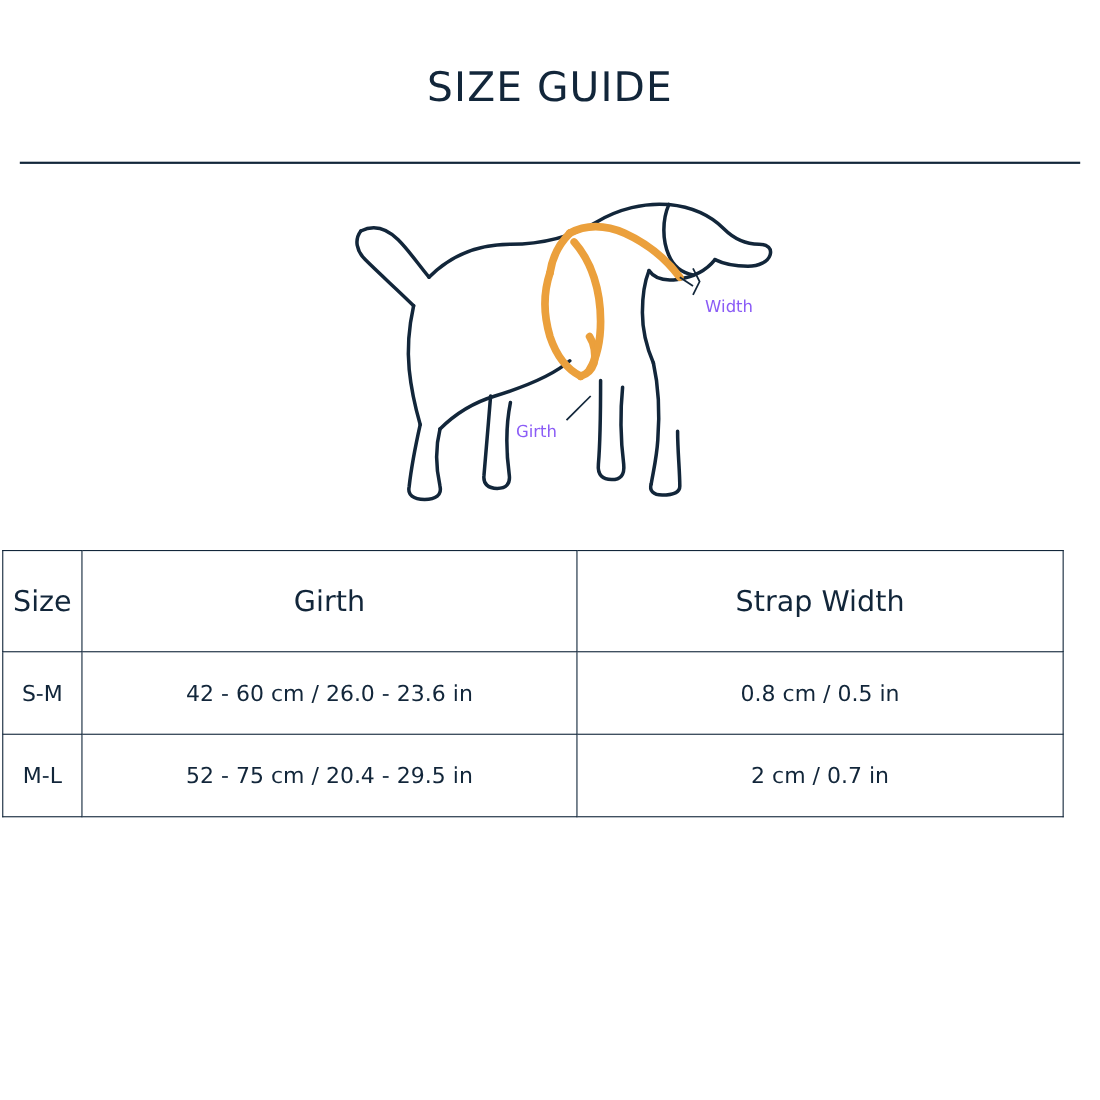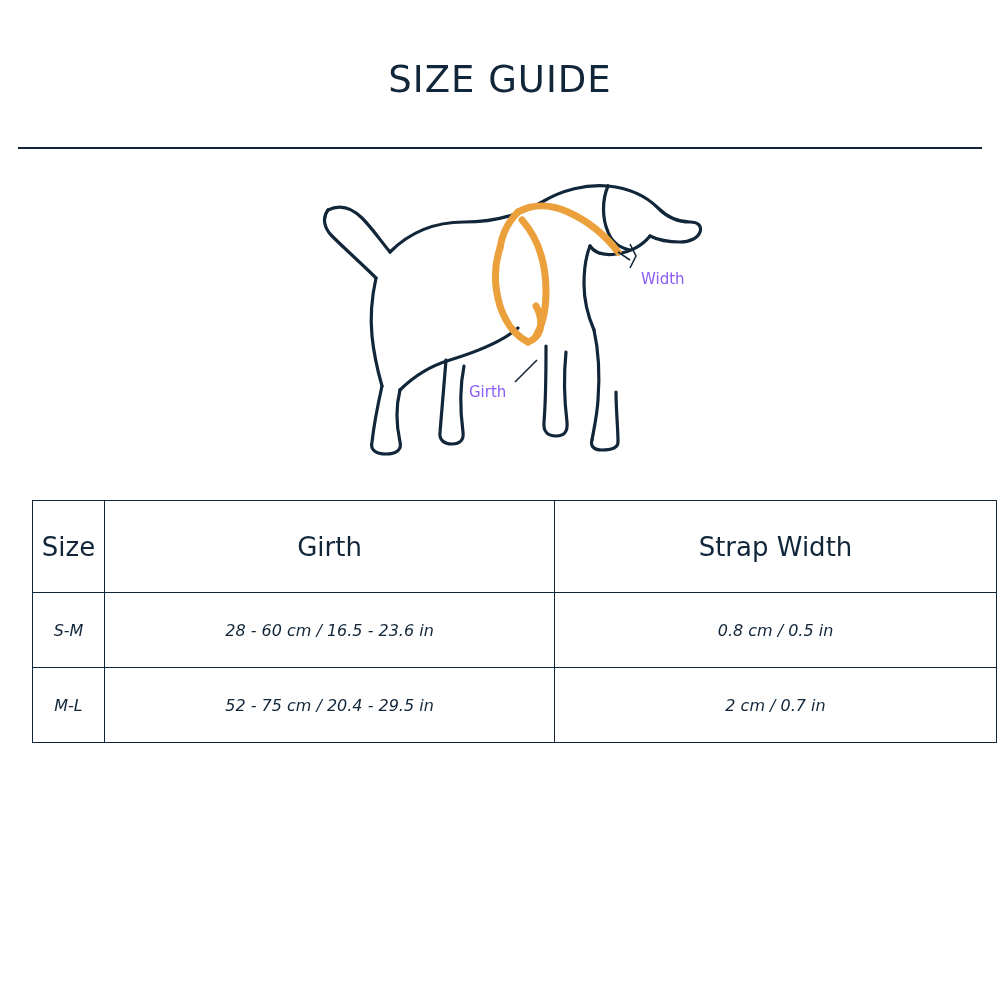--- a/index.html
+++ b/index.html
@@ -60,41 +60,40 @@
     left: 641px;
     top: 270px;
   }
   .label-girth {
     left: 469px;
     top: 383px;
   }
   
   .table {
     position: absolute;
-    left: 32px;
+    left: 2px;
     top: 500px;
     width: 964px;
     border-collapse: collapse;
     table-layout: fixed;
   }
   .table td, .table th {
     border: 1px solid #12263a;
     text-align: center;
     font-weight: normal;
     color: #12263a;
     font-family: "DejaVu Sans", sans-serif;
   }
   .table thead th {
     height: 89px;
     font-size: 26px;
   }
   .table tbody td {
     height: 72px;
-    font-size: 16px;
-    font-style: italic;
+    font-size: 20px;
   }
   .col-size { width: 72px; }
   .col-girth { width: 450px; }
   .col-strap { width: 442px; }
   .cell-size {
     font-size: 23px;
   }
   thead .cell-size-head {
     font-size: 23px;
   }
@@ -168,21 +167,21 @@
     <thead>
       <tr>
         <th class="cell-size-head">Size</th>
         <th>Girth</th>
         <th>Strap Width</th>
       </tr>
     </thead>
     <tbody>
       <tr>
         <td class="cell-size">S-M</td>
-        <td>28 - 60 cm / 16.5 - 23.6 in</td>
+        <td>42 - 60 cm / 26.0 - 23.6 in</td>
         <td>0.8 cm / 0.5 in</td>
       </tr>
       <tr>
         <td class="cell-size">M-L</td>
         <td>52 - 75 cm / 20.4 - 29.5 in</td>
         <td>2 cm / 0.7 in</td>
       </tr>
     </tbody>
   </table>
 

